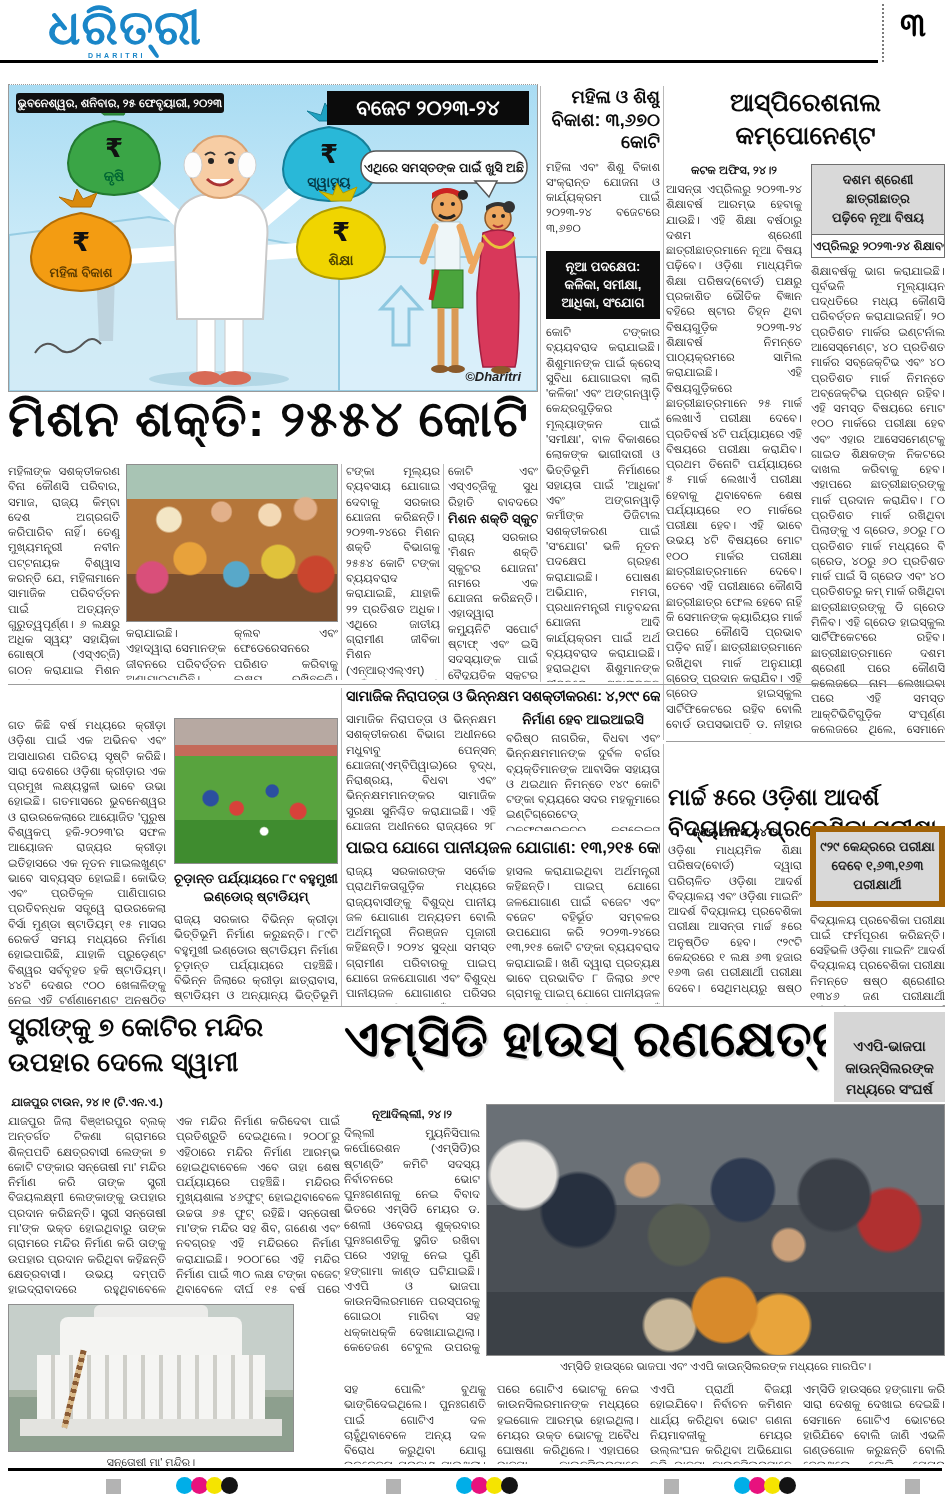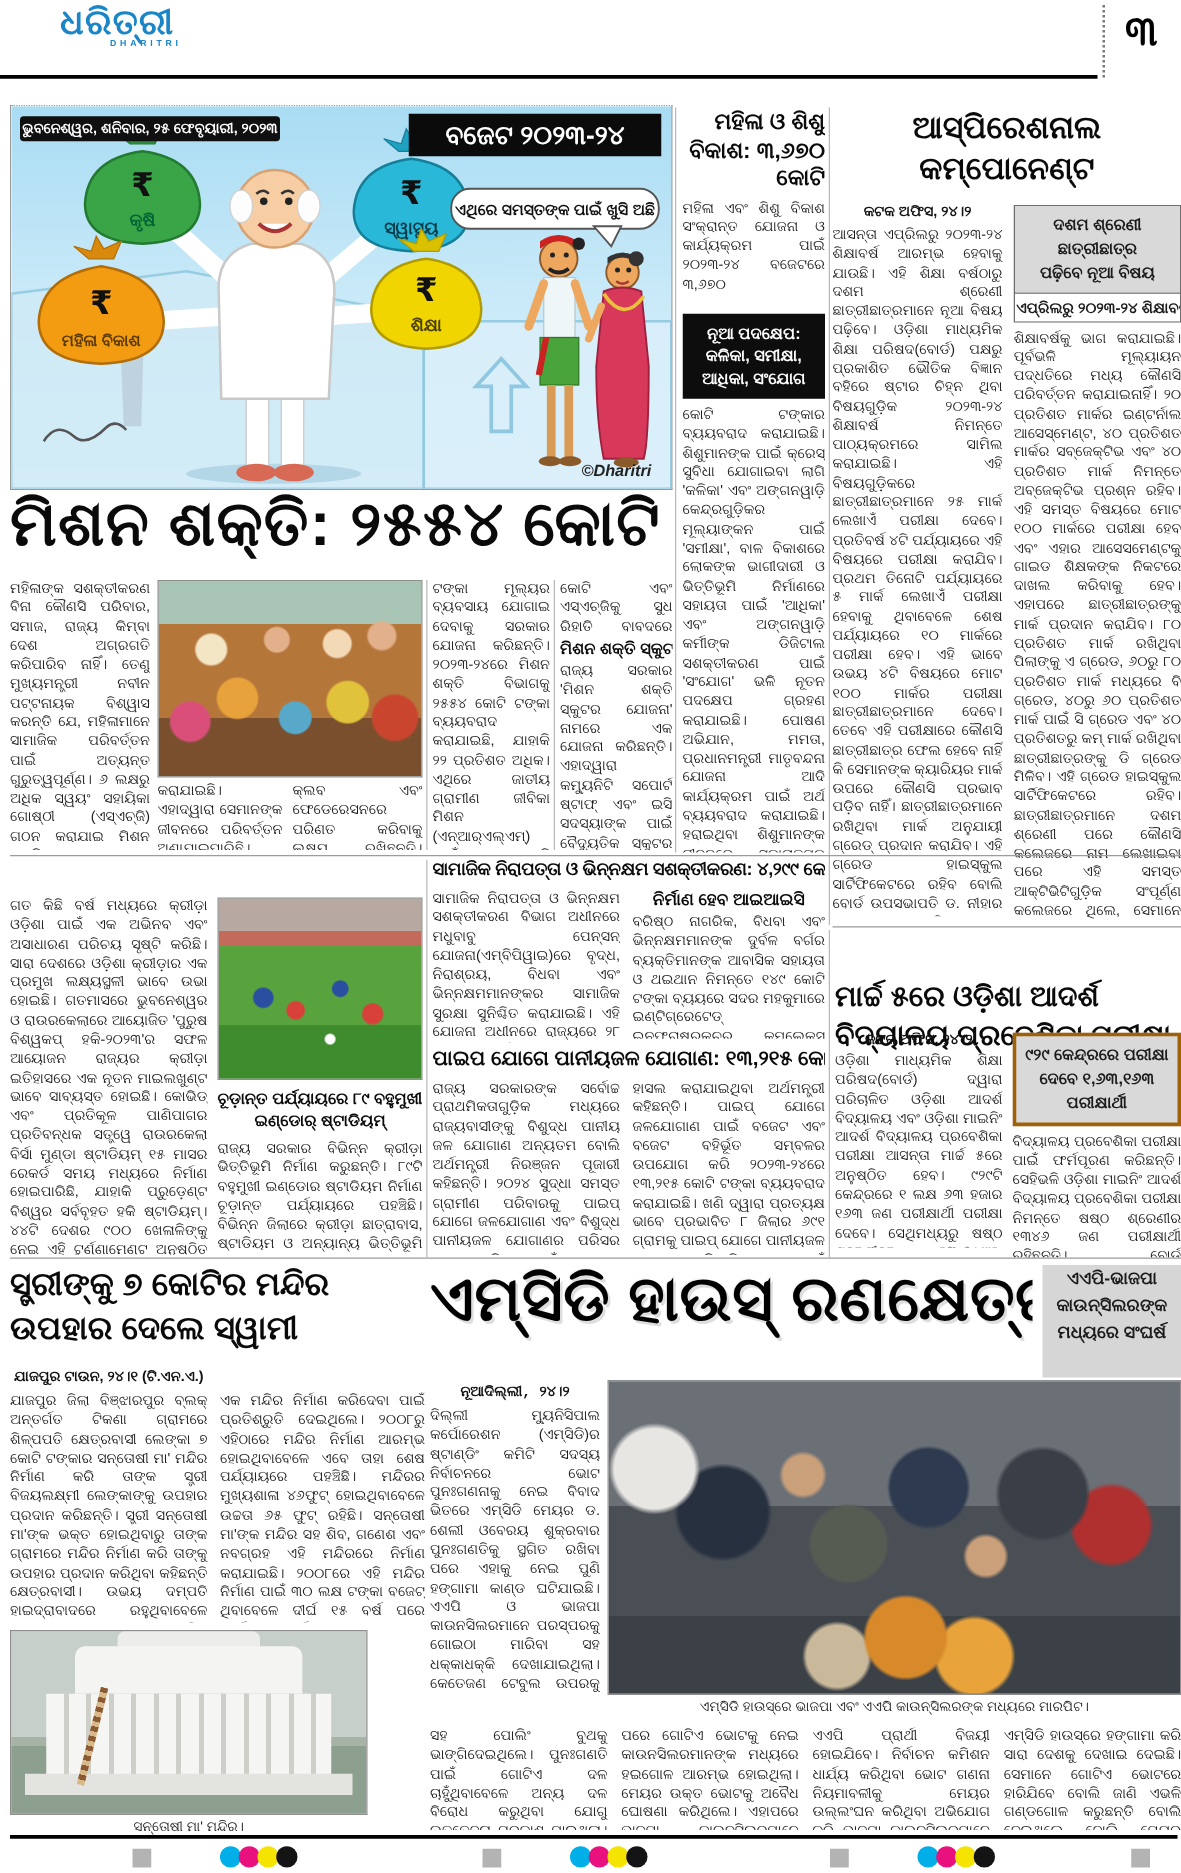--- a/index.html
+++ b/index.html
@@ -5,23 +5,23 @@
   html,body{margin:0;padding:0;background:#ffffff;}
   #page{position:relative;width:945px;height:1498px;background:#fff;overflow:hidden;
         font-family:"Liberation Sans","DejaVu Sans",sans-serif;color:#1b1b1b;}
   .abs{position:absolute;}
   .body-txt{font-size:11.5px;line-height:1.33;text-align:justify;color:#1c1c1c;overflow:hidden;}
   .hl{font-weight:bold;color:#0a0a0a;}
   .byline{font-weight:bold;font-size:11.5px;text-align:center;color:#111;overflow:hidden;white-space:nowrap;}
   .vrule{width:1px;background:#b9b9b9;}
   .hrule{height:1px;background:#9c9c9c;}
   .caption{font-size:11px;color:#222;text-align:center;overflow:hidden;}
-  .graybox{background:#d9d9d9;border:3px solid #a16207;box-sizing:border-box;}
-  
-  #logo{font-size:28px;font-weight:800;color:#1a86c8;letter-spacing:1px;line-height:1;}
+  .graybox{background:#d9d9d9;border:6px solid #a16207;box-sizing:border-box;}
+  
+  #logo{font-size:48px;font-weight:800;color:#1a86c8;letter-spacing:1px;line-height:1;}
   #logo-sub{font-size:7px;font-weight:bold;color:#1a86c8;letter-spacing:3px;}
   #datebar{background:#101010;color:#fff;font-size:11.5px;font-weight:bold;text-align:center;
            line-height:20px;border-radius:3px;overflow:hidden;white-space:nowrap;z-index:3;margin-top:42px;}
   #pagenum{font-size:33px;font-weight:800;color:#000;text-align:center;}
   #pagenum-div{border-left:2px dotted #7a7a7a;}
   
   .blackbox{background:#0d0d0d;color:#fff;font-weight:bold;font-size:13px;line-height:1.4;
             text-align:center;padding:7px 3px;overflow:hidden;}
   .subhead{font-weight:bold;font-size:13.5px;color:#0a0a0a;text-align:center;overflow:hidden;white-space:nowrap;}
   
@@ -308,26 +308,26 @@
       <div class="t-roof"></div>
       <div class="t-hall"></div>
       <div class="t-plinth"></div>
       <div class="t-ladder"></div>
     </div>
     <div class="caption abs" style="left:0;top:446px;width:286px;">ସନ୍ତୋଷୀ ମା' ମନ୍ଦିର।</div>
   </div>
 
   <div class="abs" style="left:344px;top:1008px;width:601px;height:458px;">
     <div id="mcd-head" class="abs" style="left:0;top:6px;width:482px;height:80px;">ଏମ୍‌ସିଡି ହାଉସ୍ ରଣକ୍ଷେତ୍ର</div>
-    <div class="abs graybox" style="left:490px;top:4px;width:111px;height:90px;font-weight:bold;font-size:14px;line-height:1.55;text-align:center;padding-top:0;border:none;background:#d6d6d6;">
+    <div class="abs graybox" style="left:490px;top:4px;width:111px;height:90px;font-weight:bold;font-size:14px;line-height:1.55;text-align:center;padding-top:24px;border:none;background:#d6d6d6;">
       <div>ଏଏପି-ଭାଜପା</div>
       <div>କାଉନ୍‌ସିଲରଙ୍କ</div>
       <div>ମଧ୍ୟରେ ସଂଘର୍ଷ</div>
     </div>
-    <div class="byline abs" style="left:0;top:100px;width:136px;font-family:Liberation Mono, monospace;">ନୂଆଦିଲ୍ଲୀ, ୨୪।୨</div>
+    <div class="byline abs" style="left:0;top:100px;width:136px;">ନୂଆଦିଲ୍ଲୀ, ୨୪।୨</div>
     <div class="abs body-txt" style="left:0;top:118px;width:136px;height:230px;">ଦିଲ୍ଲୀ ମ୍ୟୁନିସିପାଲ କର୍ପୋରେଶନ (ଏମ୍‌ସିଡି)ର ଷ୍ଟାଣ୍ଡିଂ କମିଟି ସଦସ୍ୟ ନିର୍ବାଚନରେ ଭୋଟ ପୁନଃଗଣନାକୁ ନେଇ ବିବାଦ ଭିତରେ ଏମ୍‌ସିଡି ମେୟର ଡ. ଶେଲୀ ଓବେରୟ ଶୁକ୍ରବାର ପୁନଃଗଣତିକୁ ସ୍ଥଗିତ ରଖିବା ପରେ ଏହାକୁ ନେଇ ପୁଣି ହଙ୍ଗାମା କାଣ୍ଡ ଘଟିଯାଇଛି। ଏଏପି ଓ ଭାଜପା କାଉନସିଲରମାନେ ପରସ୍ପରକୁ ଗୋଇଠା ମାରିବା ସହ ଧକ୍କାଧକ୍କି ଦେଖାଯାଇଥିଲା। କେତେଜଣ ଟେବୁଲ ଉପରକୁ ଚଢ଼ିଯାଇଥିବାବେଳେ ଅନ୍ୟମାନେ ଚିଡ଼ିଯାଇଥିଲେ। ସଂଘର୍ଷରେ ଉଭୟ ପକ୍ଷର ସଦସ୍ୟ ଆହତ ହୋଇଛନ୍ତି। କାଉନସିଲର ଅଞ୍ଜଳି ରାୟ ଆହତ ହୋଇ ଚିକିତ୍ସିତ ହେଉଛନ୍ତି।</div>
     <div class="abs photo" id="ph-mcd" style="left:142px;top:96px;width:459px;height:252px;"></div>
     <div class="caption abs" style="left:142px;top:352px;width:459px;">ଏମ୍‌ସିଡି ହାଉସ୍‌ରେ ଭାଜପା ଏବଂ ଏଏପି କାଉନ୍‌ସିଲରଙ୍କ ମଧ୍ୟରେ ମାରପିଟ।</div>
     <div class="abs body-txt" style="left:0;top:374px;width:142px;height:82px;">ସହ ପୋଲିଂ ବୁଥକୁ ଭାଙ୍ଗିଦେଇଥିଲେ। ପୁନଃଗଣତି ପାଇଁ ଗୋଟିଏ ଦଳ ଚାହୁଁଥିବାବେଳେ ଅନ୍ୟ ଦଳ ବିରୋଧ କରୁଥିବା ଯୋଗୁ ଉତ୍ତେଜନା ପ୍ରକାଶ ପାଇଥିଲା। ଦୁଇ ଦଳର କାଉନସିଲରମାନେ ପାଟିତୁଣ୍ଡ ହେବା ସହ ହାତାହାତି ହୋଇଥିଲେ।</div>
     <div class="abs body-txt" style="left:153px;top:374px;width:142px;height:82px;">ପରେ ଗୋଟିଏ ଭୋଟକୁ ନେଇ କାଉନସିଲରମାନଙ୍କ ମଧ୍ୟରେ ହଇଗୋଳ ଆରମ୍ଭ ହୋଇଥିଲା। ମେୟର ଉକ୍ତ ଭୋଟକୁ ଅବୈଧ ଘୋଷଣା କରିଥିଲେ। ଏହାପରେ ଭାଜପା କାଉନସିଲରମାନେ ହଙ୍ଗାମା ଆରମ୍ଭ କରିଦେଇଥିଲେ।</div>
     <div class="abs body-txt" style="left:306px;top:374px;width:142px;height:82px;">ଏଏପି ପ୍ରାର୍ଥୀ ବିଜୟୀ ହୋଇଯିବେ। ନିର୍ବାଚନ କମିଶନ ଧାର୍ଯ୍ୟ କରିଥିବା ଭୋଟ ଗଣନା ନିୟମାବଳୀକୁ ମେୟର ଉଲ୍ଲଂଘନ କରିଥିବା ଅଭିଯୋଗ କରି ଭାଜପା କାଉନସିଲରମାନେ ପ୍ରତିବାଦ କରିଥିଲେ।</div>
     <div class="abs body-txt" style="left:459px;top:374px;width:142px;height:82px;">ଏମ୍‌ସିଡି ହାଉସ୍‌ରେ ହଙ୍ଗାମା କରି ସାରା ଦେଶକୁ ଦେଖାଇ ଦେଇଛି। ସେମାନେ ଗୋଟିଏ ଭୋଟରେ ହାରିଯିବେ ବୋଲି ଜାଣି ଏଭଳି ଗଣ୍ଡଗୋଳ କରୁଛନ୍ତି ବୋଲି ଦେଇଥିଲେ ବୋଲି ମେୟର କହିଛନ୍ତି।</div>
   </div>
 
   <div class="abs" style="left:8px;top:1468px;width:934px;height:3px;background:#000;"></div>

